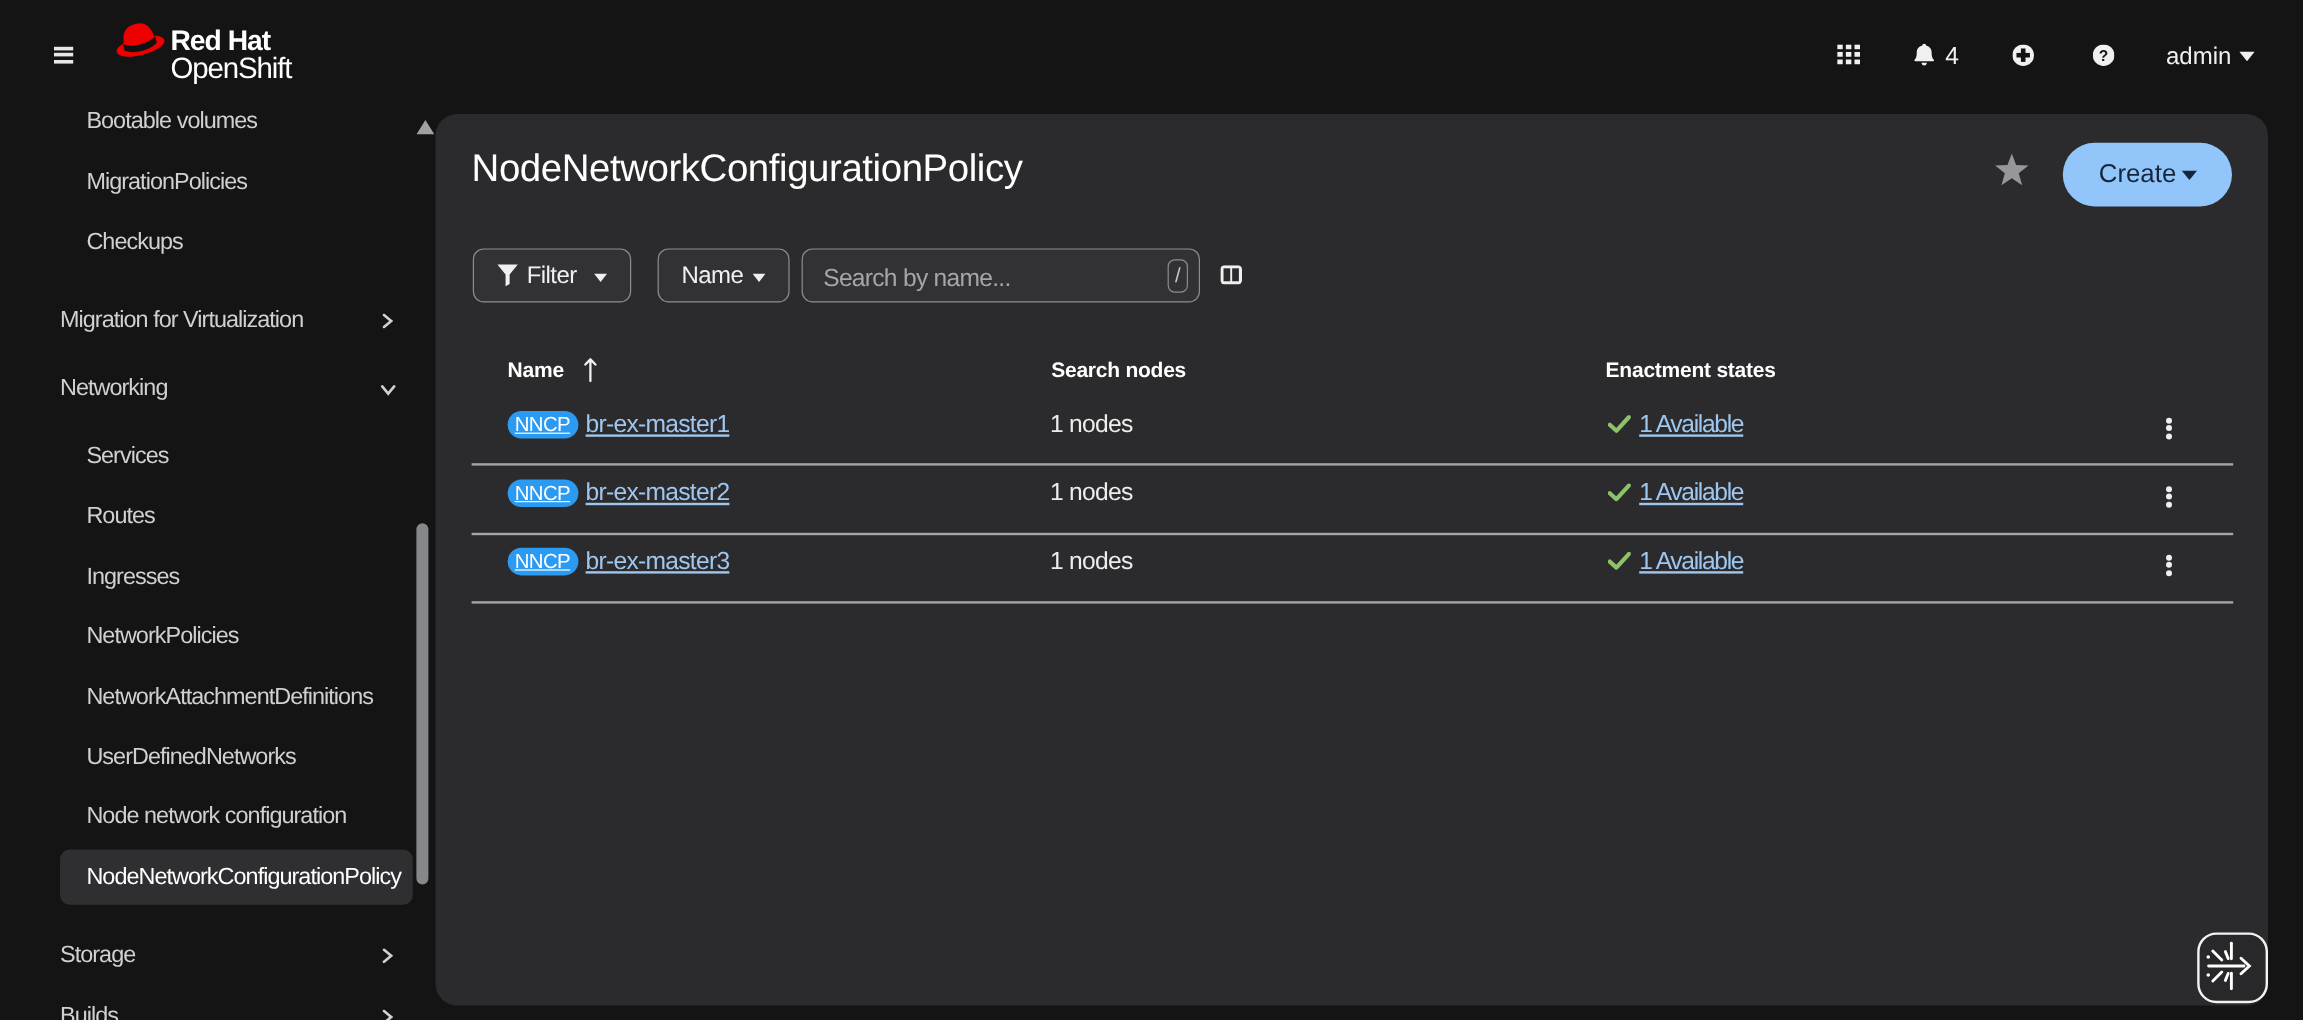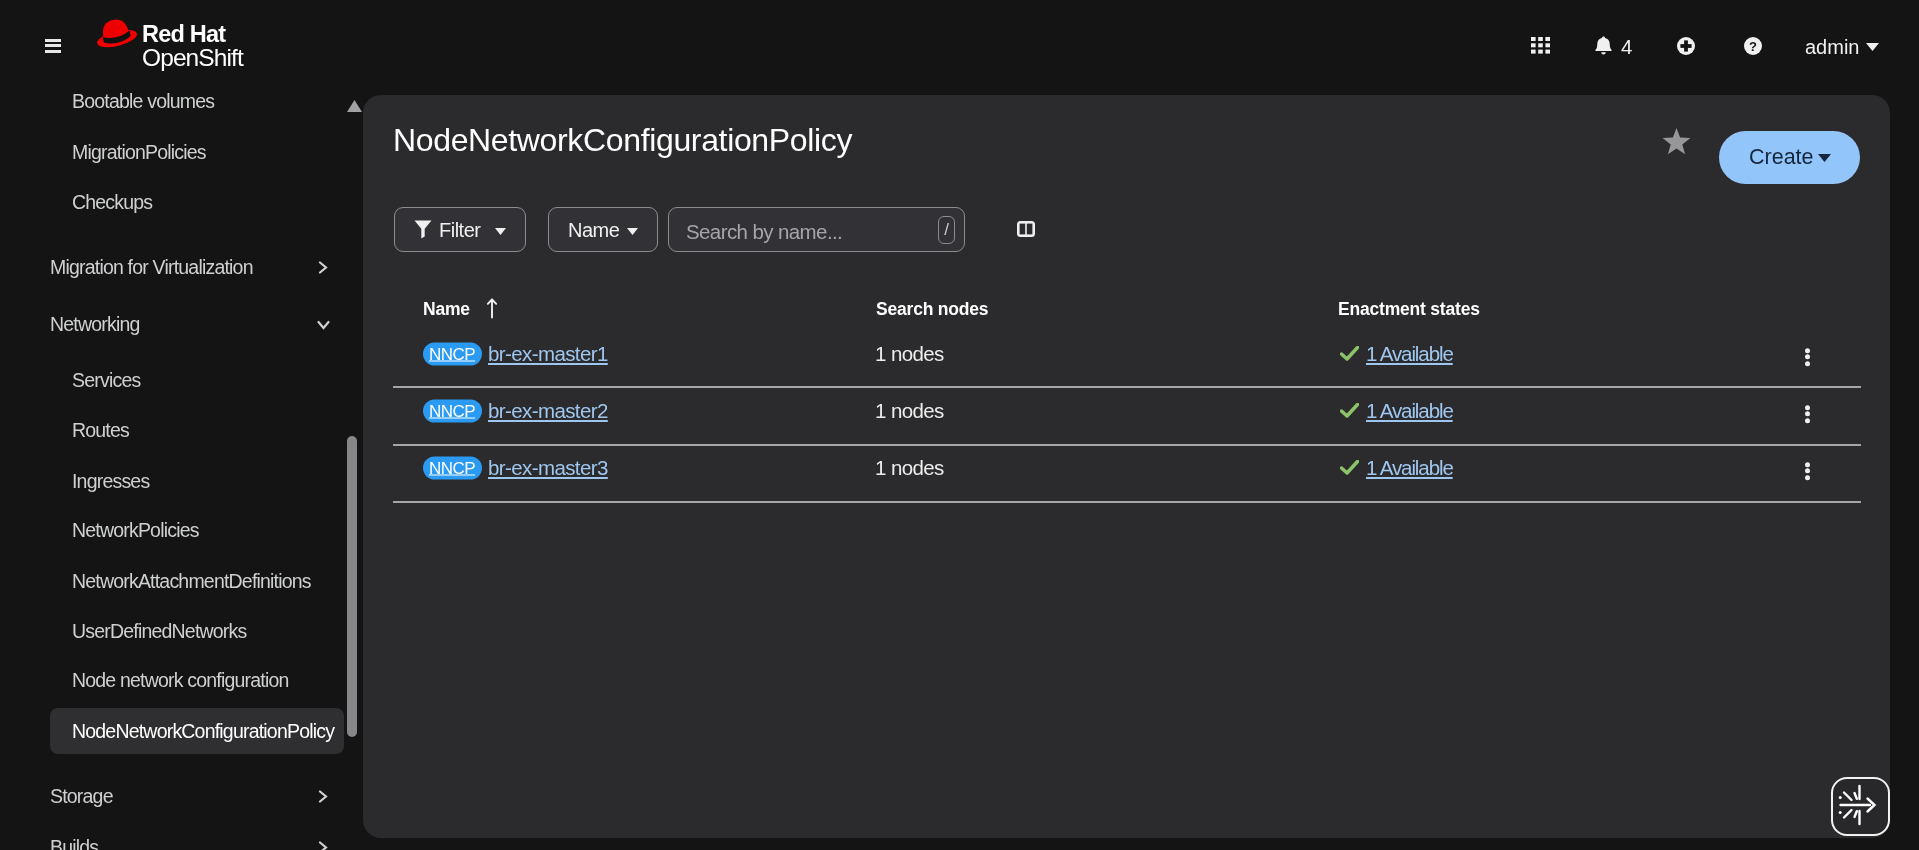--- a/index.html
+++ b/index.html
@@ -17,21 +17,21 @@
 
 
 .nav-item { position:absolute; left:72px; font-size:19.5px; letter-spacing:-0.8px; color:#cfd0d2; transform:translateY(-50%); white-space:nowrap; }
 .nav-sec { position:absolute; left:50px; font-size:19.5px; letter-spacing:-0.8px; color:#cfd0d2; transform:translateY(-50%); white-space:nowrap; }
 .nav-sel-bg { left:50px; top:708px; width:294px; height:46px; background:#2f2f31; border-radius:8px; }
 .sb-thumb { left:347px; top:436px; width:10px; height:301px; background:#858789; border-radius:5px; }
 
 
 #panel { position:absolute; left:363px; top:95px; width:1527px; height:743px; background:#2b2b2d; border-radius:18px; }
 .title { left:30px; top:27px; font-size:32px; font-weight:400; color:#fff; letter-spacing:-0.35px; }
-.create { left:1356px; top:24px; width:141px; height:53px; background:#92c5f9; border-radius:26.5px; color:#14263c;margin-top:12px; }
+.create { left:1356px; top:24px; width:141px; height:53px; background:#92c5f9; border-radius:26.5px; color:#14263c; }
 .create span { position:absolute; left:30px; top:14px; font-size:21.5px; }
 .btn { position:absolute; top:112px; height:45px; border:1px solid #8a8d90; border-radius:9px; background:#323236; color:#f0f0f0; }
 .search-ph { position:absolute; left:17px; top:11.5px; font-size:20.5px; letter-spacing:-0.6px; color:#a5a6a8; }
 .slashkey { position:absolute; right:9px; top:8px; width:17px; height:28px; border:1px solid #8a8d90; border-radius:6px; color:#c8c8c8; font-size:17px; text-align:center; line-height:26px; }
 
 
 .th { position:absolute; font-size:17.5px; letter-spacing:-0.2px; font-weight:bold; color:#fff; transform:translateY(-50%); }
 .td { position:absolute; font-size:20.5px; letter-spacing:-0.6px; color:#ededed; transform:translateY(-50%); white-space:nowrap; }
 .sep { position:absolute; left:30px; width:1468px; height:1.5px; background:#a3a5a8; }
 .badge { position:absolute; left:59.5px; width:59px; height:23px; background:#2b9af3; border-radius:12px; color:#fff; font-size:17px; letter-spacing:-0.5px; text-align:center; line-height:23px; transform:translateY(-50%);text-decoration:underline; }
@@ -147,21 +147,21 @@
       <svg class="abs" style="left:100px; top:19.5px;" width="11" height="7" viewBox="0 0 11 7">
           <path d="M0,0 L11,0 L5.5,7 Z" fill="#f0f0f0"></path>
         </svg>
     </div>
     <div class="btn" style="left:185px; width:110px;">
       <span class="abs" style="left:19px; top:11px; font-size:20px; letter-spacing:-0.5px;">Name</span>
       <svg class="abs" style="left:78px; top:19.5px;" width="11" height="7" viewBox="0 0 11 7">
           <path d="M0,0 L11,0 L5.5,7 Z" fill="#f0f0f0"></path>
         </svg>
     </div>
-    <div class="btn" style="left:305px; width:297px;">
+    <div class="btn" style="left:305px; width:332px;">
       <div class="search-ph">Search by name...</div>
       <div class="slashkey">/</div>
     </div>
     <svg class="abs" style="left:654px; top:126px;" width="18" height="16" viewBox="0 0 18 16">
       <rect x="0" y="0" width="18" height="16" rx="3.5" fill="#f0f0f0"></rect>
       <rect x="2.6" y="2.6" width="5.6" height="10.8" fill="#2b2b2d"></rect>
       <rect x="9.8" y="2.6" width="5.6" height="10.8" fill="#2b2b2d"></rect>
     </svg>
 
     <div class="th" style="left:60px; top:214px;">Name</div>

